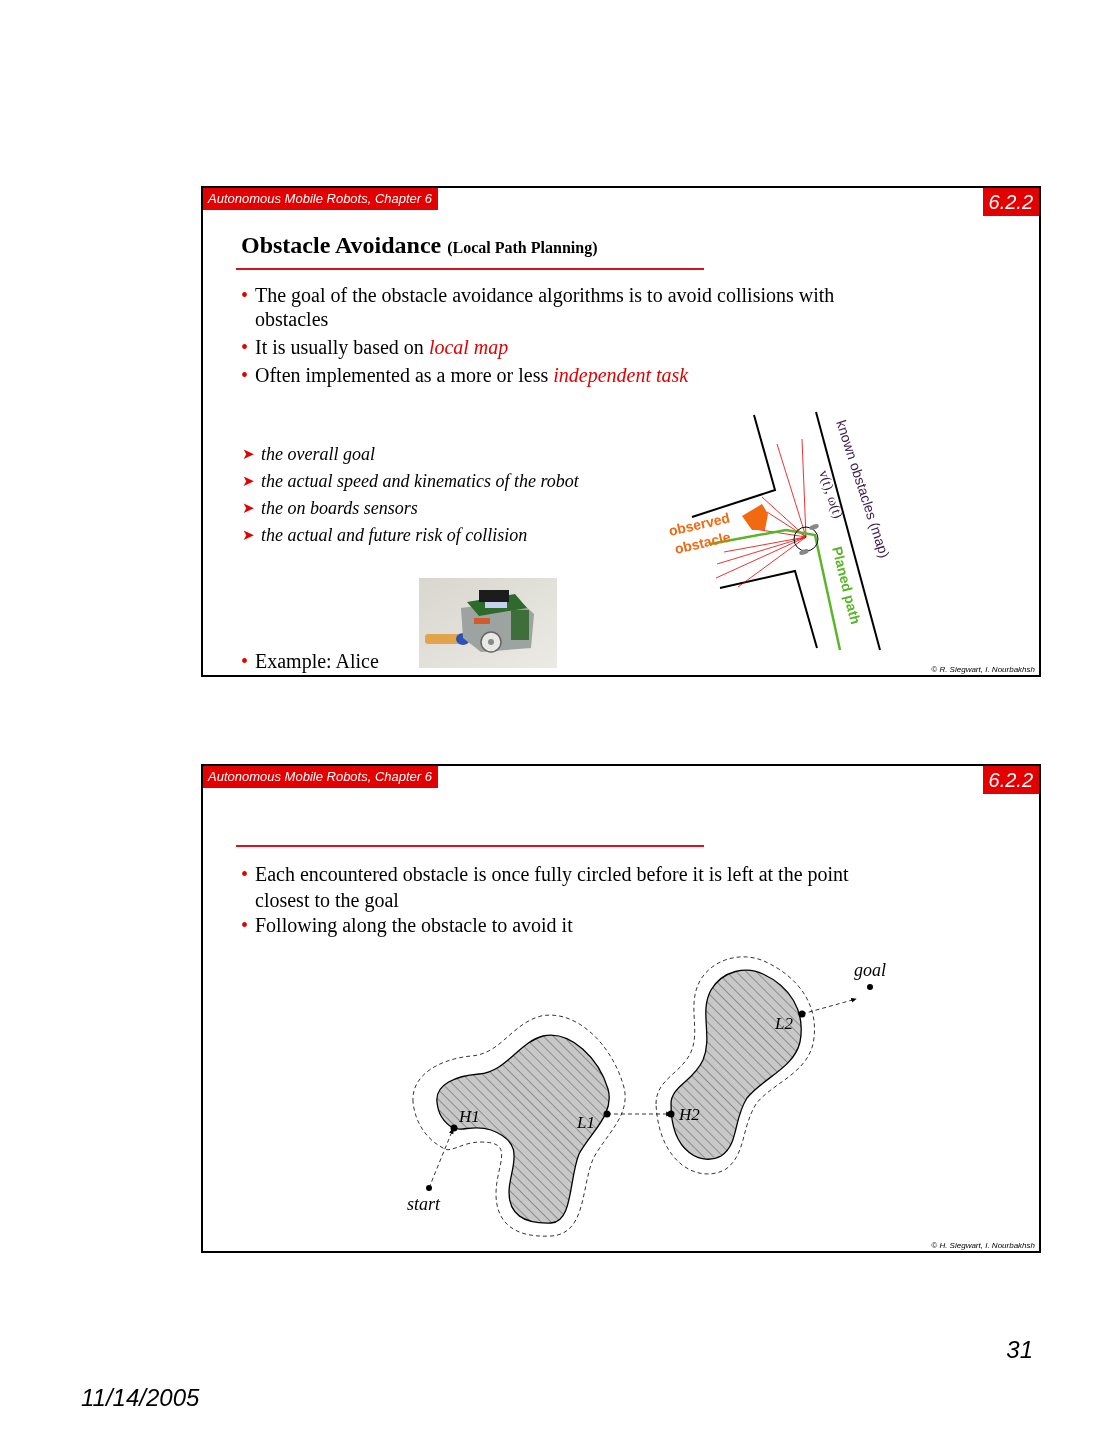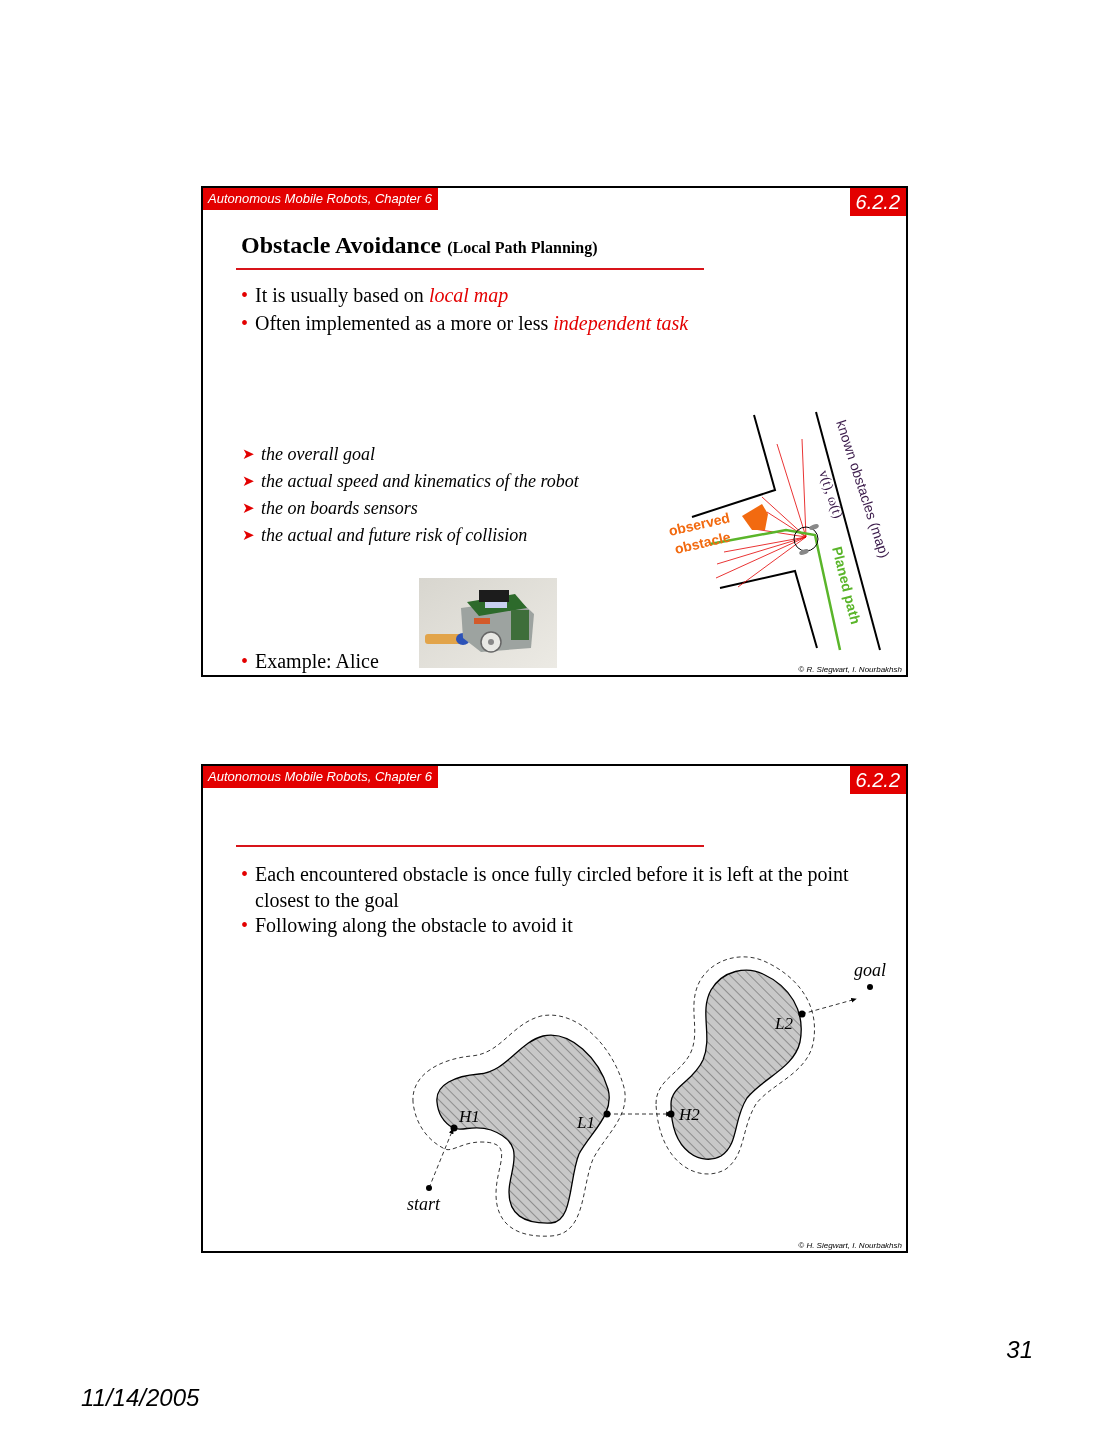--- a/index.html
+++ b/index.html
@@ -1,17 +1,17 @@
 <!DOCTYPE html>
 <html><head>
 <meta charset="utf-8">
 <style>
   html, body { margin:0; padding:0; background:#fff; }
   body { width:1113px; height:1440px; position:relative; overflow:hidden; font-family:"Liberation Serif", serif; color:#000; }
-  .slide { position:absolute; left:201px; width:707px; border:2px solid #000; background:#fff; box-sizing:border-box; }
+  .slide { position:absolute; left:201px; width:840px; border:2px solid #000; background:#fff; box-sizing:border-box; }
   #slide1 { top:186px; height:491px; }
   #slide2 { top:764px; height:489px; }
   .chap { position:absolute; left:0; top:0; background:#e30000; color:#fff; font-family:"Liberation Sans", sans-serif; font-style:italic; font-size:13px; padding:2px 6px 3px 5px; line-height:17px; }
   .secnum { position:absolute; right:0; top:0; background:#e30000; color:#fff; font-family:"Liberation Sans", sans-serif; font-style:italic; font-weight:normal; font-size:20px; padding:2px 6px; line-height:24px; }
   .title { position:absolute; left:38px; font-size:24px; white-space:nowrap;text-align:center; }
   #slide1 .title { top:44px; font-weight:bold; }
   #slide1 .title .sub { font-size:16px; }
   #slide2 .title { top:42px; }
   .rule { position:absolute; left:33px; width:468px; height:2px; background:#d8141a; }
   #slide1 .rule { top:80px; }
@@ -31,20 +31,21 @@
 <div class="slide" id="slide1">
   <div class="chap">Autonomous Mobile Robots, Chapter 6</div>
   <div class="secnum">6.2.2</div>
   <div class="title">
     <span>Obstacle Avoidance</span>
     <span class="sub">(Local Path Planning)</span>
   </div>
   <div class="rule"></div>
 
   <div class="bullets" style="top:95px; width:620px;">
+    <div class="b" style="margin-bottom:4px;">The goal of the obstacle avoidance algorithms is to avoid collisions with obstacles</div>
     <div class="b" style="margin-bottom:4px;">
       <span>It is usually based on </span><span class="red">local map</span>
     </div>
     <div class="b" style="margin-bottom:4px;">
       <span>Often implemented as a more or less </span><span class="red">independent task</span>
     </div>
   </div>
 
   <div style="position:absolute; left:10px; top:253px;">
     <div class="sub-b"><span class="arrow">➤</span><span>the overall goal</span></div>

